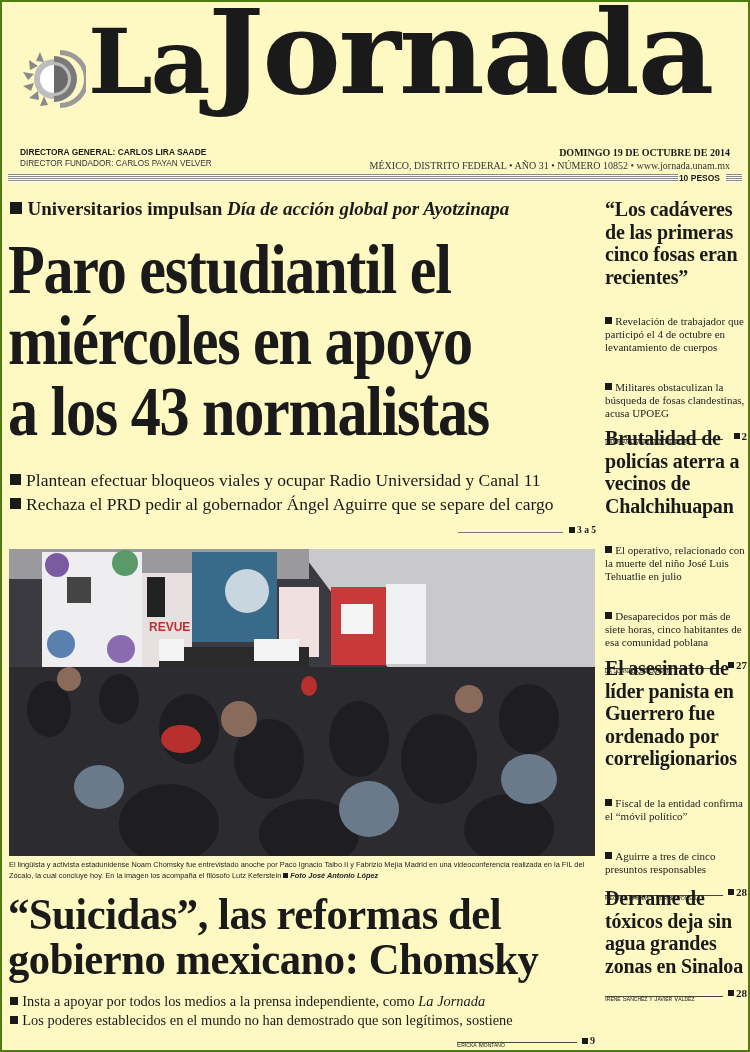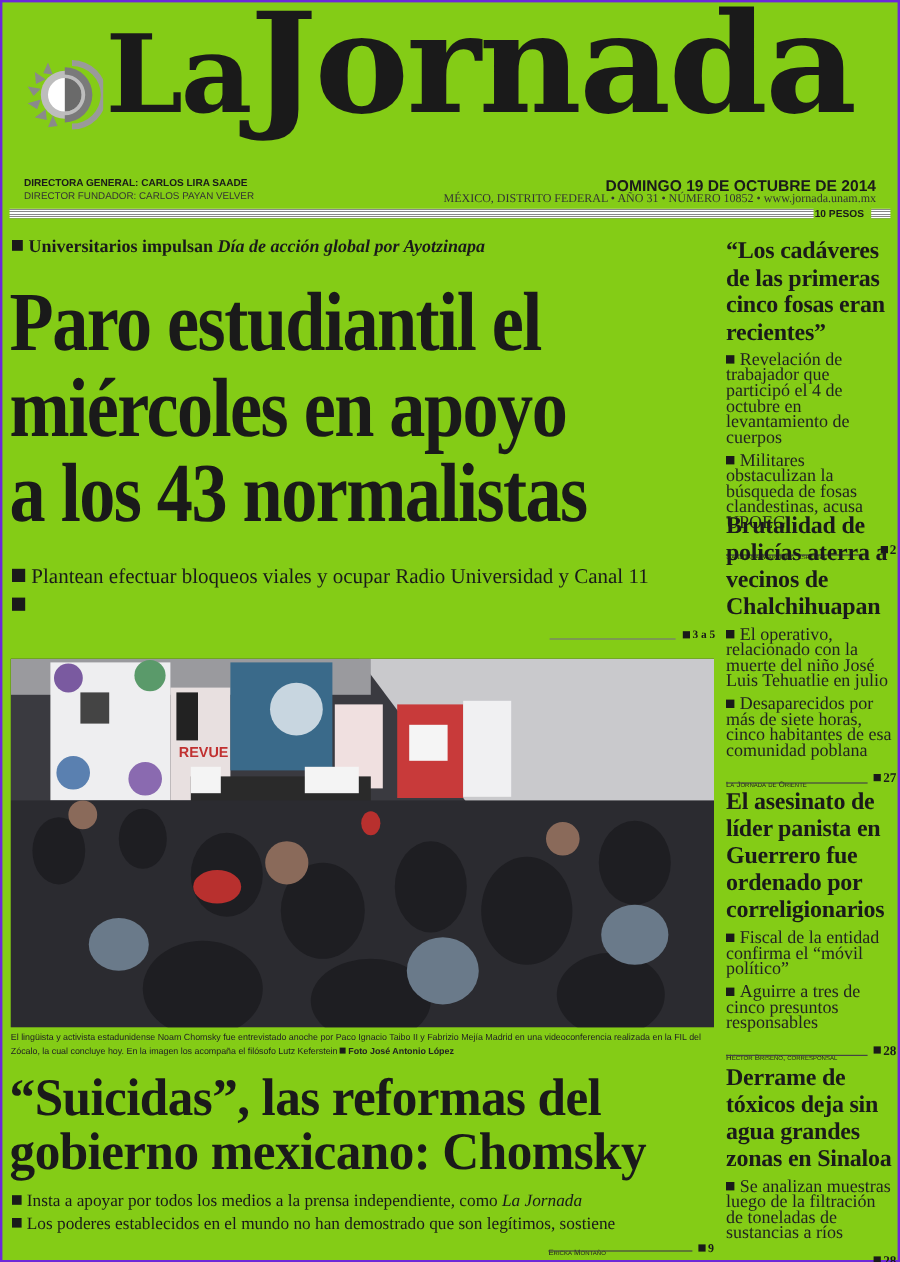--- a/index.html
+++ b/index.html
@@ -1,58 +1,58 @@
 <!DOCTYPE html>
 <html><head>
 <meta charset="utf-8">
 <style>
   * { box-sizing: border-box; margin: 0; padding: 0; }
   html, body { width: 750px; height: 1052px; background: #fff; overflow: hidden; }
   body { position: relative; font-family: "Liberation Serif", serif; color: #1a1a1a; }
-  .page { position: absolute; left: 0; top: 0; width: 750px; height: 1052px; border: 2px solid #6d28d9; background: #84cc16; }
+  .page { position: absolute; left: 0; top: 0; width: 750px; height: 1052px; border: 2px solid #4d7c0f; background: #fef9c3; }
 
   
   .logo-icon { position: absolute; left: 18px; top: 44px; width: 66px; height: 66px; }
   .wordmark { position: absolute; left: 86px; top: -8px; font-family: "DejaVu Serif", serif; font-weight: bold; font-size: 118px; letter-spacing: -2px; line-height: 1; color: #1a1a1a; white-space: nowrap; transform: scaleY(0.98); }
   .wordmark .small-caps { font-size: 92px; }
   .directora { position: absolute; left: 18px; top: 145px; font-family: "Liberation Sans", sans-serif; font-size: 8.4px; font-weight: bold; letter-spacing: 0; }
   .fundador { position: absolute; left: 18px; top: 157px; font-family: "Liberation Sans", sans-serif; font-size: 8.2px; color: #333; }
-  .date { position: absolute; right: 18px; top: 145px; font-family: Liberation Sans, sans-serif; font-size: 13px; font-weight: bold; }
+  .date { position: absolute; right: 18px; top: 145px; font-family: Liberation Serif, serif; font-size: 10px; font-weight: bold; }
   .meta-line { position: absolute; right: 18px; top: 158px; font-family: Liberation Serif, serif; font-size: 10px; color: #333; margin-left: 29px; }
   .rule-lines { position: absolute; left: 6px; top: 172px; width: 670px; height: 8px; background: repeating-linear-gradient(to bottom, #888 0 1px, #fff 1px 2px); }
   .price { position: absolute; right: 28px; top: 171px; font-family: "Liberation Sans", sans-serif; font-size: 8.5px; font-weight: bold; }
   .rule-lines-right { position: absolute; right: 6px; top: 172px; width: 16px; height: 8px; background: repeating-linear-gradient(to bottom, #888 0 1px, #fff 1px 2px); }
 
   
   .bullet-sq { display: inline-block; width: 0.62em; height: 0.62em; background: #1a1a1a; margin-right: 0.3em; vertical-align: 0.05em; }
-  .kicker { position: absolute; left: 8px; top: 196px; font-size: 15px; font-weight: bold; white-space: nowrap; font-family: Liberation Serif, serif; }
+  .kicker { position: absolute; left: 8px; top: 196px; font-size: 19px; font-weight: bold; white-space: nowrap; font-family: Liberation Serif, serif; }
   .kicker i { font-style: italic; }
   .headline { position: absolute; left: 6px; top: 232px; width: 590px; font-family: "Liberation Serif", serif; font-weight: bold; font-size: 70px; line-height: 71px; letter-spacing: -1.5px; transform: scaleX(0.86); transform-origin: left top; width: 690px; white-space: nowrap; }
   .subs { position: absolute; left: 8px; top: 466px; font-size: 17.5px; line-height: 24px; white-space: nowrap; }
   .jump { position: absolute; left: 456px; top: 524px; width: 138px; height: 10px; }
   .jump .line { position: absolute; left: 0; top: 6px; width: 105px; height: 1px; background: #777; }
   .jump .ref { position: absolute; right: 0; top: -1px; font-size: 9.5px; font-weight: bold; }
   .jump .ref .bullet-sq { width: 6px; height: 6px; margin-right: 2px; }
 
   .photo { position: absolute; left: 7px; top: 547px; width: 586px; height: 307px; overflow: hidden; background: #2a2a2e; }
   .caption { position: absolute; left: 7px; top: 857px; width: 588px; font-family: "Liberation Sans", sans-serif; font-size: 7.4px; line-height: 11px; color: #222; }
-  .caption .credit { font-weight: bold; }
+  .caption .credit { font-weight: bold; font-style: italic; }
   .caption .bullet-sq { width: 5px; height: 5px; margin: 0 2px 0 2px; }
 
   .headline2 { position: absolute; left: 6px; top: 890px; font-weight: bold; font-size: 44px; line-height: 45px; letter-spacing: -0.5px; white-space: nowrap; transform: scaleX(0.97); transform-origin: left top; }
   .subs2 { position: absolute; left: 8px; top: 990px; font-size: 14.4px; line-height: 19px; white-space: nowrap; }
   .subs2 .bullet-sq { width: 8px; height: 8px; }
   .byline-main { position: absolute; left: 455px; top: 1031px; width: 140px; height: 14px; }
   .byline-main .name { font-family: "Liberation Sans", sans-serif; font-size: 6.5px; font-variant: small-caps; letter-spacing: 0; }
   .byline-main .line { position: absolute; left: 0; top: 9px; width: 120px; height: 1px; background: #444; }
   .byline-main .ref { position: absolute; right: 2px; top: 2px; font-size: 10px; font-weight: bold; }
   .byline-main .ref .bullet-sq { width: 6px; height: 6px; margin-right: 2px; }
   .story { position: absolute; left: 603px; width: 142px; }
   .story h2 { font-size: 20px; line-height: 22.5px; font-weight: bold; letter-spacing: -0.2px; }
-  .story .pt { font-size: 15px; line-height: 13px; color: #222; margin-top: 6px; }
+  .story .pt { font-size: 11px; line-height: 13px; color: #222; margin-top: 27px; }
   .story .pt .bullet-sq { width: 7px; height: 7px; }
   .story .by { position: relative; margin-top: 10px; height: 12px; }
   .story .by .name { font-family: "Liberation Sans", sans-serif; font-size: 6.5px; font-variant: small-caps; }
   .story .by .line { position: absolute; left: 0; top: 9px; width: 118px; height: 1px; background: #444; }
   .story .by .ref { position: absolute; right: 0; top: 0; font-size: 11px; font-weight: bold; }
   .story .by .ref .bullet-sq { width: 6px; height: 6px; margin-right: 2px; }
 </style>
 </head>
 <body>
 
@@ -86,21 +86,21 @@
   <div class="kicker">
     <span class="bullet-sq"></span><span>Universitarios impulsan </span><i>Día de acción global por Ayotzinapa</i>
   </div>
   <div class="headline">
     <div>Paro estudiantil el</div>
     <div>miércoles en apoyo</div>
     <div>a los 43 normalistas</div>
   </div>
   <div class="subs">
     <div><span class="bullet-sq"></span><span>Plantean efectuar bloqueos viales y ocupar Radio Universidad y Canal 11</span></div>
-    <div><span class="bullet-sq"></span></div>
+    <div><span class="bullet-sq"></span><span>Rechaza el PRD pedir al gobernador Ángel Aguirre que se separe del cargo</span></div>
   </div>
   <div class="jump">
     <div class="line"></div>
     <div class="ref"><span class="bullet-sq"></span><span>3 a 5</span></div>
   </div>
 
   <svg class="photo" viewBox="0 0 586 307" preserveAspectRatio="none">
     <rect width="586" height="307" fill="#3a3a40"></rect>
     <polygon points="290,0 586,0 586,120 380,120" fill="#c9c9cc"></polygon>
     <rect x="0" y="0" width="300" height="30" fill="#9a9a9e"></rect>
@@ -197,21 +197,20 @@
     <div class="pt"><span class="bullet-sq"></span><span>Aguirre a tres de cinco presuntos responsables</span></div>
     <div class="by">
       <span class="name">Héctor Briseño, corresponsal</span>
       <div class="line"></div>
       <div class="ref"><span class="bullet-sq"></span><span>28</span></div>
     </div>
   </div>
 
   <div class="story" style="top:885px;">
     <h2>Derrame de tóxicos deja sin agua grandes zonas en Sinaloa</h2>
-    <div class="pt"><span class="bullet-sq"></span><span>Se analizan muestras luego de la filtración de toneladas de sustancias a ríos</span></div>
     <div class="by">
       <span class="name">Irene Sánchez y Javier Valdez</span>
       <div class="line"></div>
       <div class="ref"><span class="bullet-sq"></span><span>28</span></div>
     </div>
   </div>
 
 </div>
 
 </body></html>

